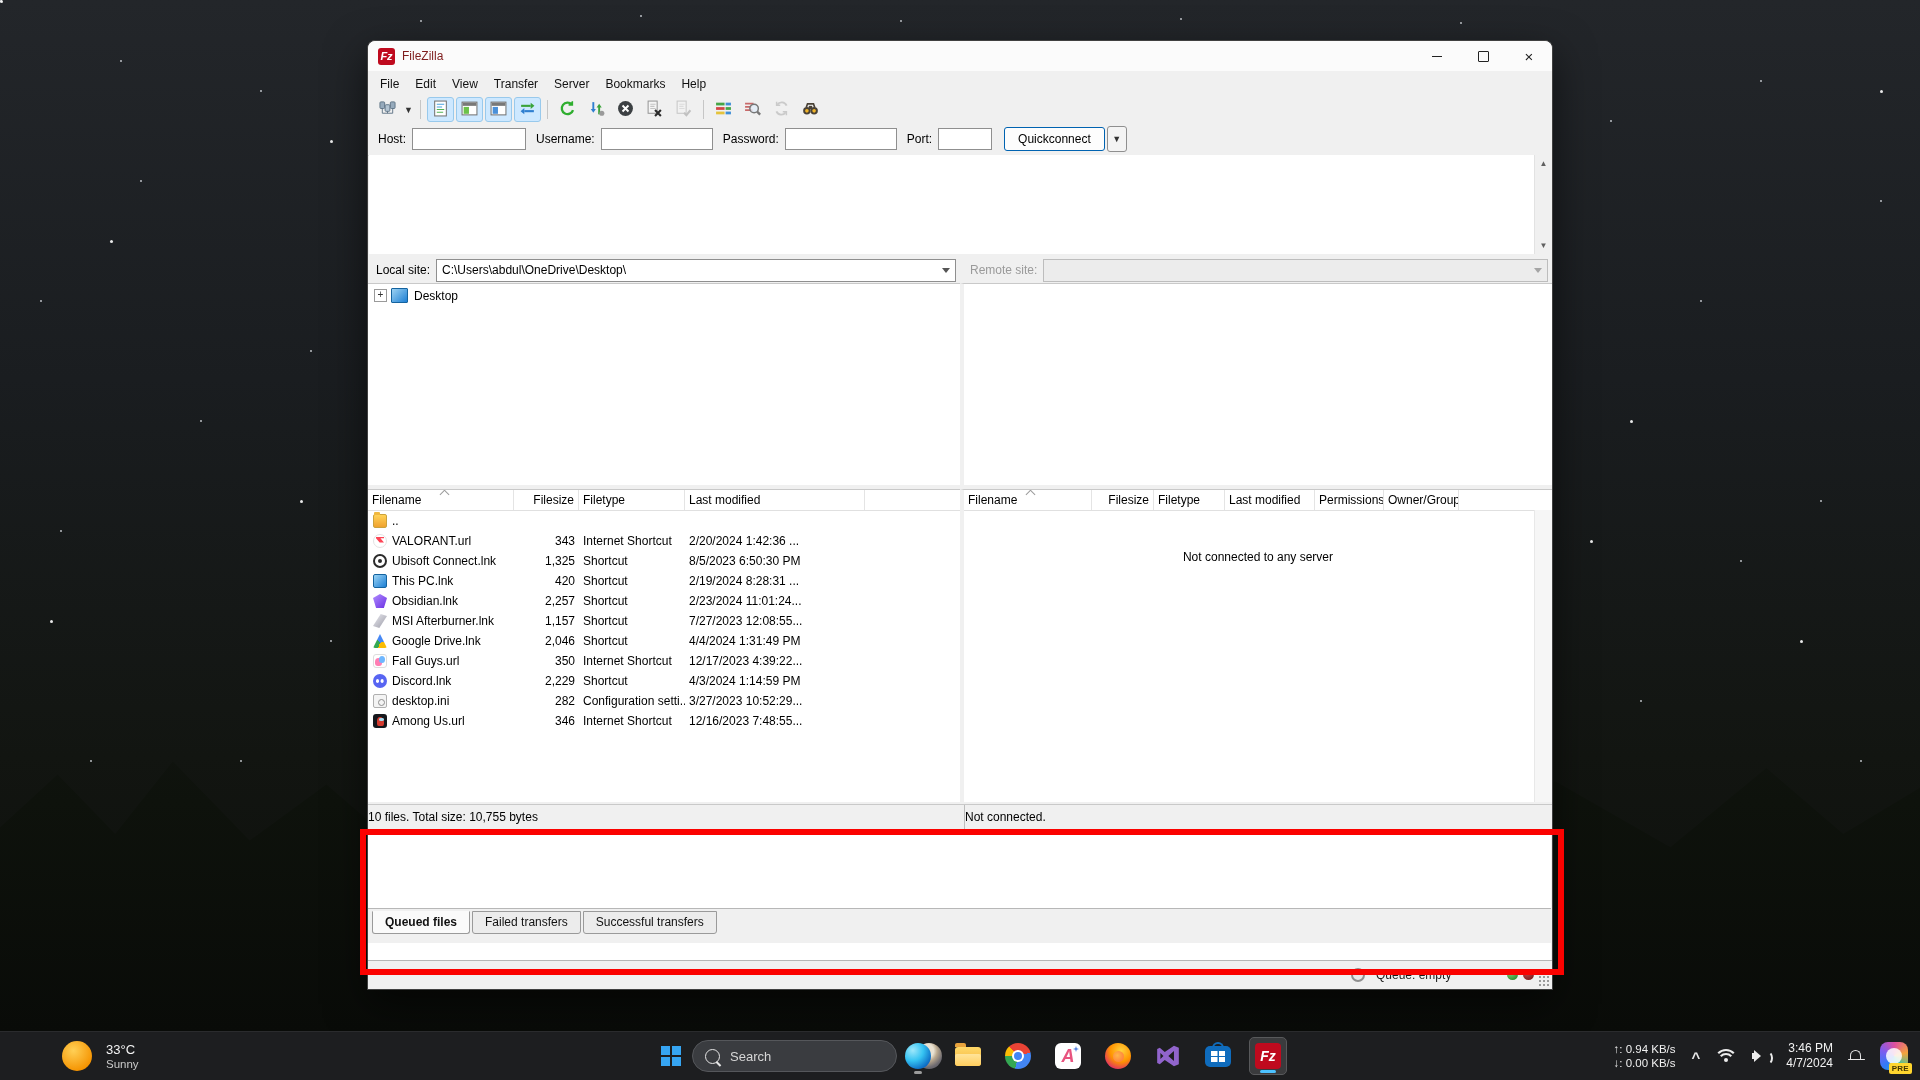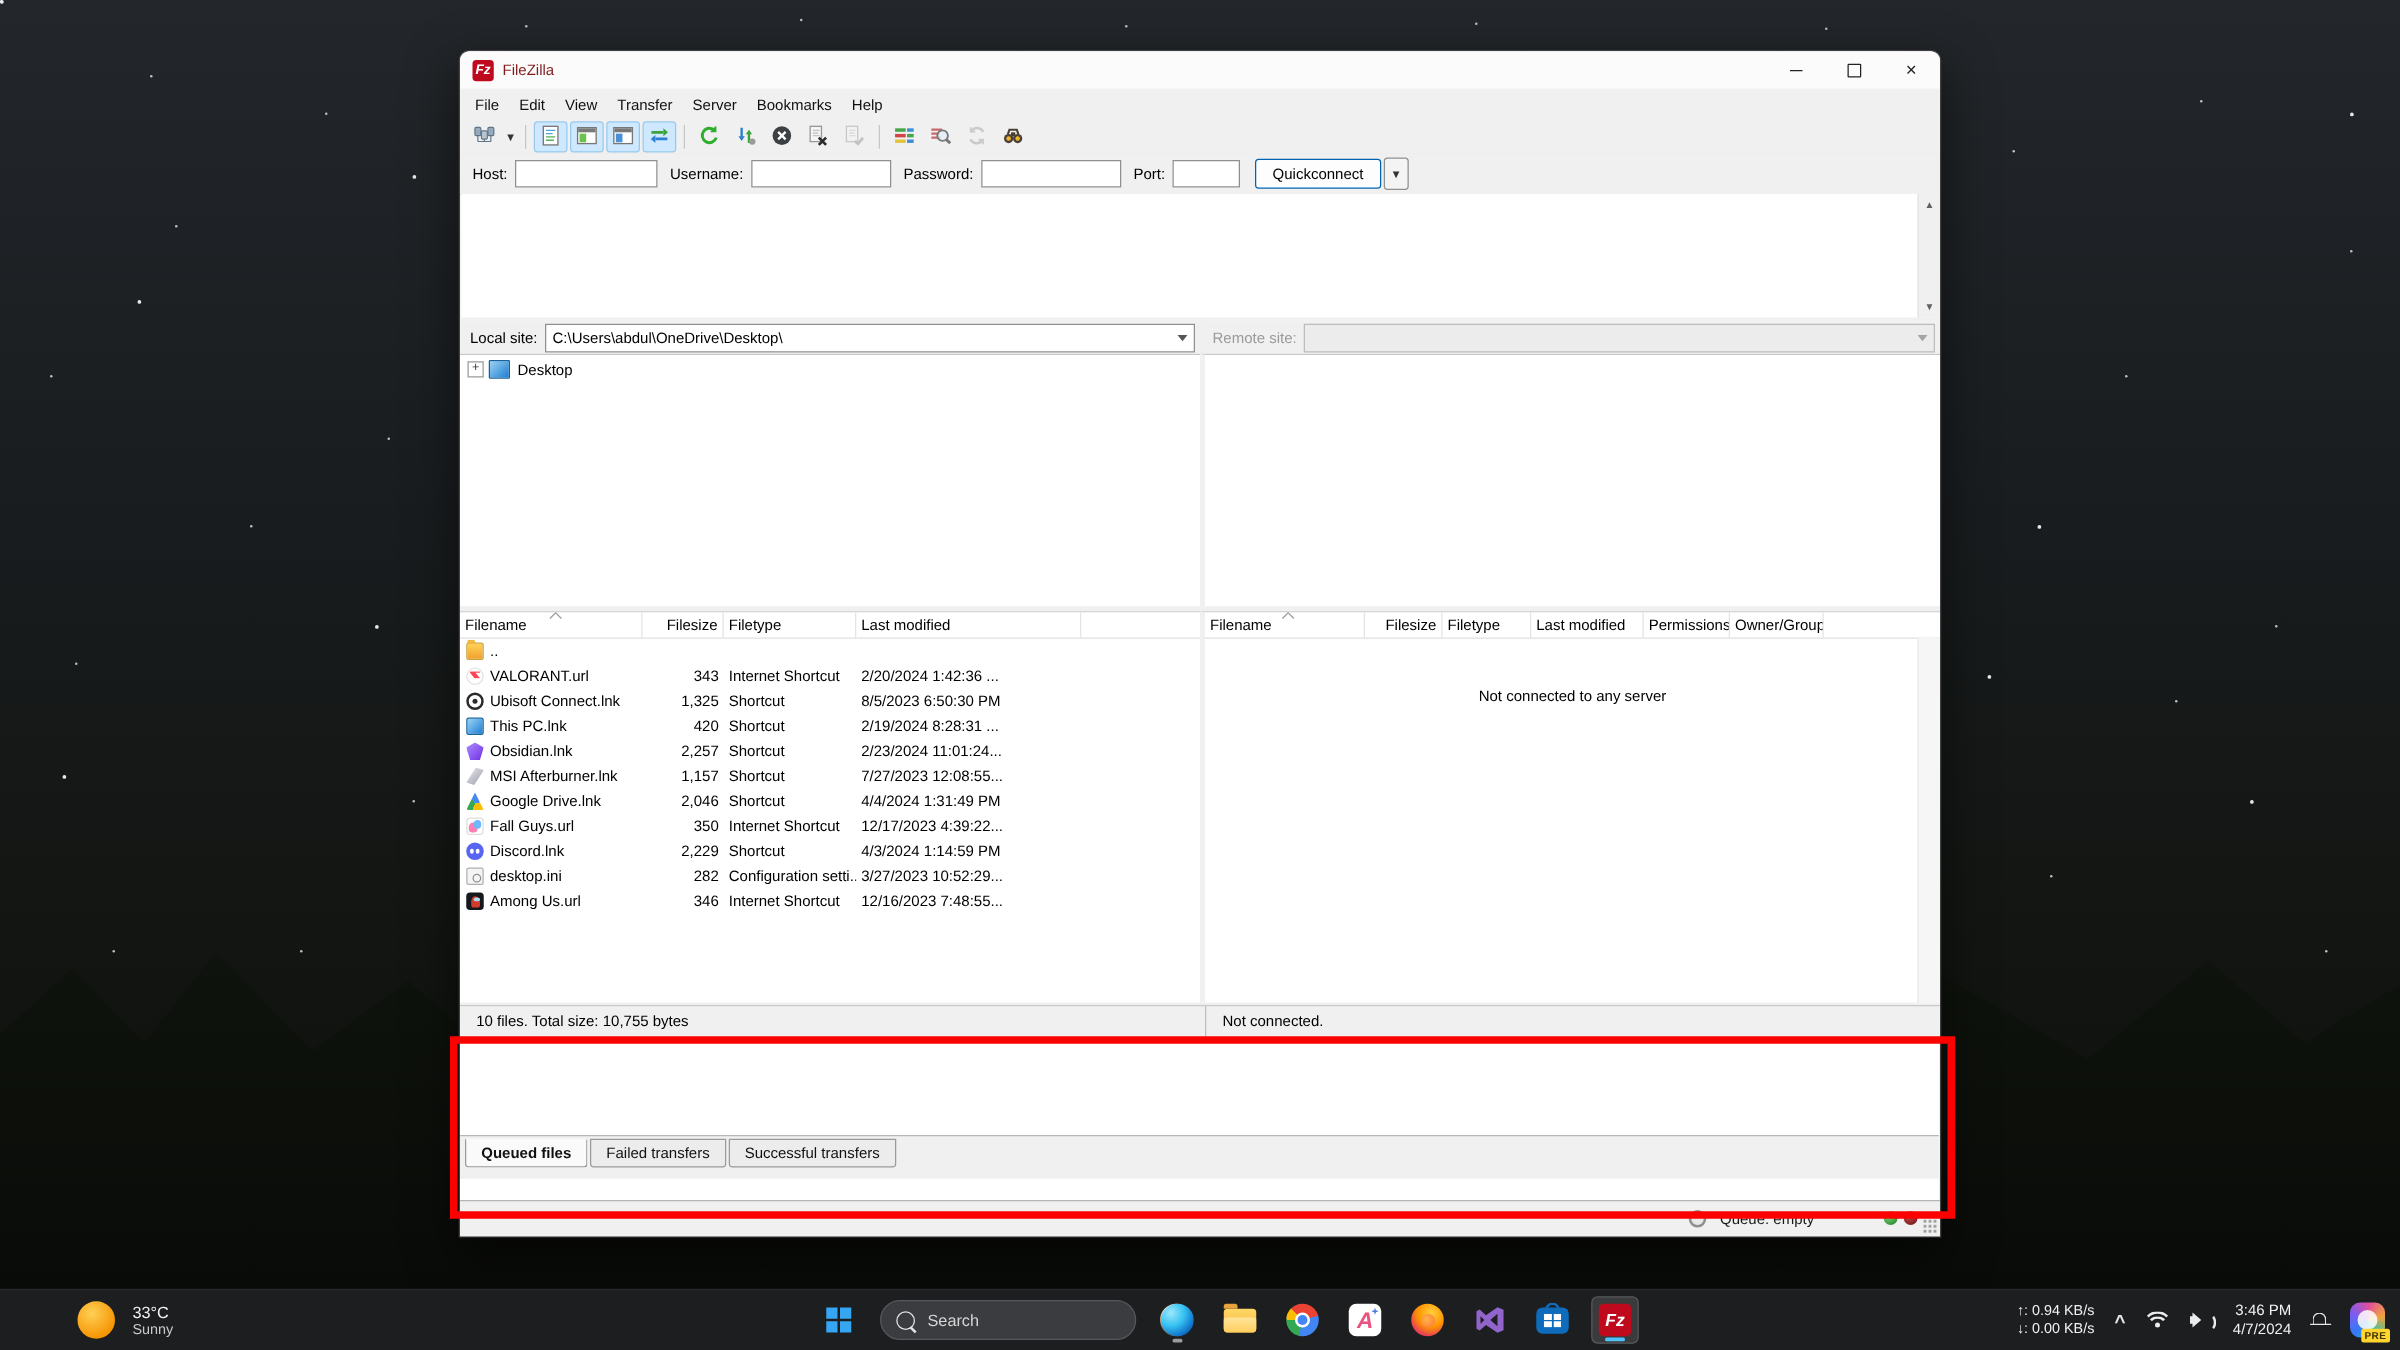--- a/index.html
+++ b/index.html
@@ -111,21 +111,21 @@
   .fico-fallguys::after{content:"";position:absolute;right:1px;top:1px;width:6px;height:7px;background:#6fb7ff;border-radius:50%;}
   .fico-discord{background:#5865f2;border-radius:50%;}
   .fico-discord::after{content:"";position:absolute;left:3.2px;top:5px;width:3px;height:3.5px;background:#fff;border-radius:50%;box-shadow:4.6px 0 #fff;}
   .fico-desktopini{background:#f4f4f4;border:1px solid #b0b0b0;box-sizing:border-box;}
   .fico-desktopini::after{content:"";position:absolute;left:3.5px;top:3.5px;width:5px;height:5px;border:1.6px solid #8f8f8f;border-radius:50%;}
   .fico-amongus{background:#15181d;border-radius:3px;}
   .fico-amongus::before{content:"";position:absolute;left:3.5px;top:2.5px;width:7px;height:9px;background:#d43b2f;border-radius:45% 55% 25% 25%;}
   .fico-amongus::after{content:"";position:absolute;left:6px;top:4px;width:5px;height:3px;background:#a8dcef;border-radius:40%;}
 
   .statusrow{position:absolute;left:0;top:763px;right:0;height:24px;background:#f0f0f0;border-top:1px solid #c9c9c9;display:flex;align-items:center;}
-  .statuscell{padding-left:13px;box-sizing:border-box;white-space:nowrap;}
+  .statuscell{padding-left:0;box-sizing:border-box;white-space:nowrap;}
   .statuscell.left{width:596px;}
   .statuscell.right{border-left:1px solid #bdbdbd;flex:1;height:100%;display:flex;align-items:center;}
 
   .queuepanel{position:absolute;left:0;top:790px;right:1px;height:130px;background:#fff;}
   .qheader{display:flex;height:21px;border-bottom:1px solid #e0e0e0;align-items:center;background:#fff;}
   .qempty{height:77px;background:#fff;}
   .qtabs{height:32px;background:#f0f0f0;border-top:1px solid #b7b7b7;display:flex;align-items:flex-start;padding:2px 0 0 4px;gap:2px;}
   .qtab{padding:3px 12px 4px;font-size:12px;border:1px solid #9a9a9a;border-radius:0 0 3px 3px;background:#ececec;color:#111;}
   .qtab.active{background:#fafafa;font-weight:bold;border-top-color:#fafafa;}
 
@@ -140,21 +140,21 @@
 
   
   .redrect{position:absolute;left:360px;top:829px;width:1204px;height:146px;border:6px solid #fb0200;box-sizing:border-box;z-index:50;}
 
   
   .taskbar{position:absolute;left:0;bottom:0;width:1920px;height:48px;background:#1d1e20;border-top:1px solid rgba(255,255,255,.06);z-index:60;color:#eee;}
   .weather{position:absolute;left:52px;top:0;height:48px;display:flex;align-items:center;gap:14px;padding:0 10px;}
   .sun{width:30px;height:30px;border-radius:50%;background:radial-gradient(circle at 38% 32%,#ffd056,#f59300 75%);}
   .wtemp{font-size:13px;color:#f4f4f4;line-height:15px;}
   .wcond{font-size:11.5px;color:#c9c9c9;line-height:14px;}
-  .centerbar{position:absolute;left:652px;top:0;height:48px;display:flex;align-items:center;gap:14px;}
+  .centerbar{position:absolute;left:652px;top:0;height:48px;display:flex;align-items:center;gap:2px;}
   .startbtn{width:38px;height:38px;border-radius:5px;display:flex;align-items:center;justify-content:center;}
   .winlogo{width:20px;height:20px;display:grid;grid-template-columns:9px 9px;grid-template-rows:9px 9px;gap:2px;}
   .winlogo span{background:#36a5f2;}
   .searchpill{width:205px;height:32px;border-radius:16px;background:#3a3c40;border:1px solid #55575b;display:flex;align-items:center;padding:0 3px 0 12px;box-sizing:border-box;gap:8px;}
   .searchpill .mag{width:13px;height:13px;border:1.8px solid #e6e6e6;border-radius:50%;position:relative;flex:0 0 13px;}
   .searchpill .mag::after{content:"";position:absolute;left:11px;top:11px;width:6px;height:1.8px;background:#e6e6e6;transform:rotate(45deg);transform-origin:0 0;}
   .searchpill input{flex:1;background:transparent;border:none;outline:none;color:#e3e3e3;font-size:13px;font-family:inherit;}
   .searchpill input::placeholder{color:#d6d6d6;}
   .bingimg{width:26px;height:26px;border-radius:50%;flex:0 0 26px;
     background:radial-gradient(circle at 40% 30%,#e9e2d2 0 30%,#b9a88e 45%,#6d6a70 70%,#474a52 100%);}

